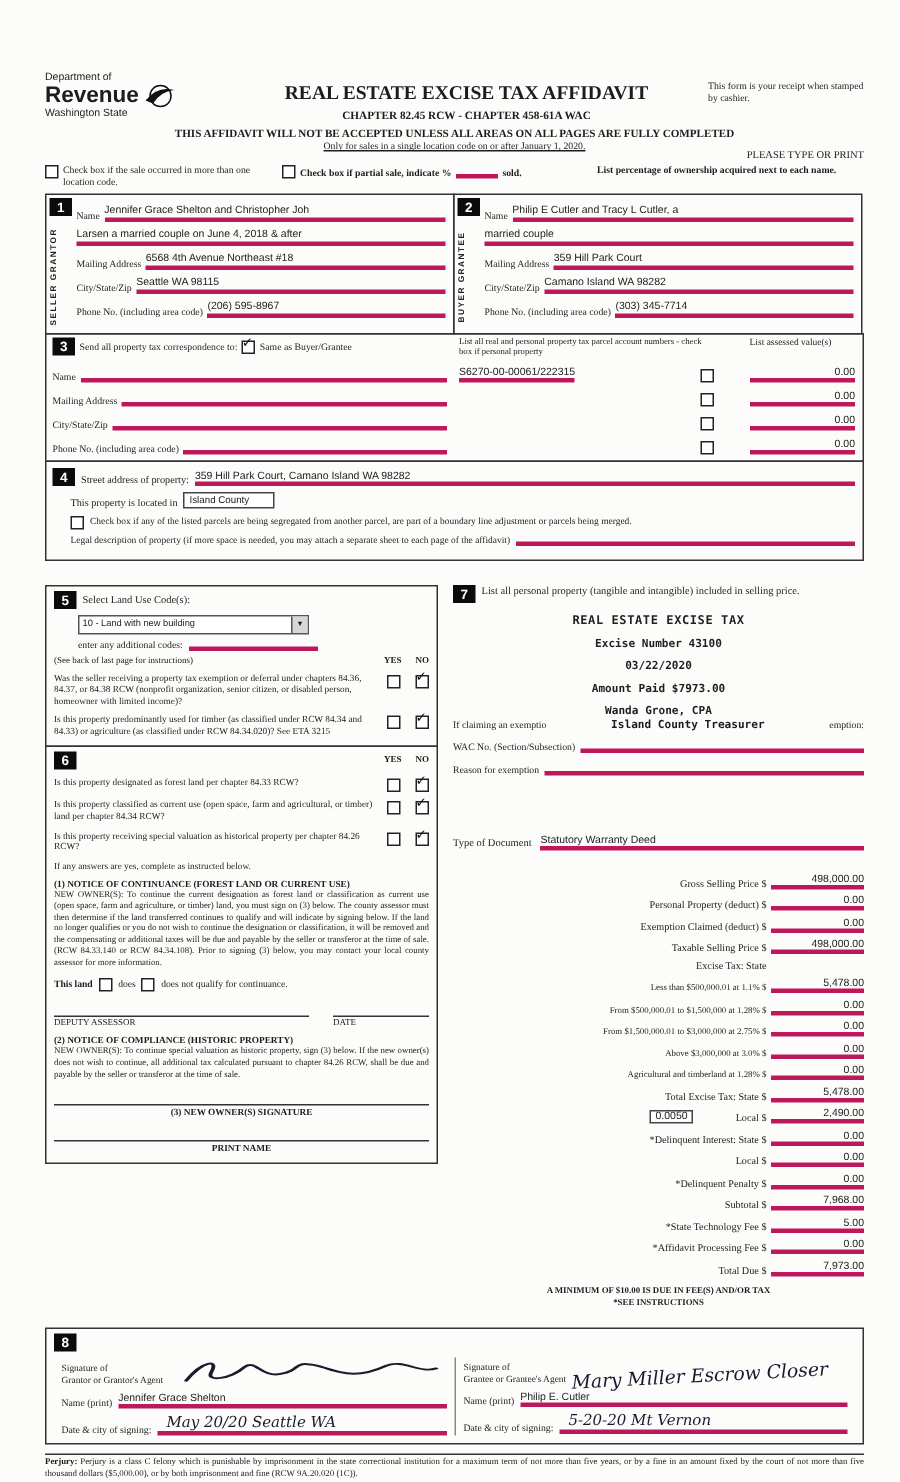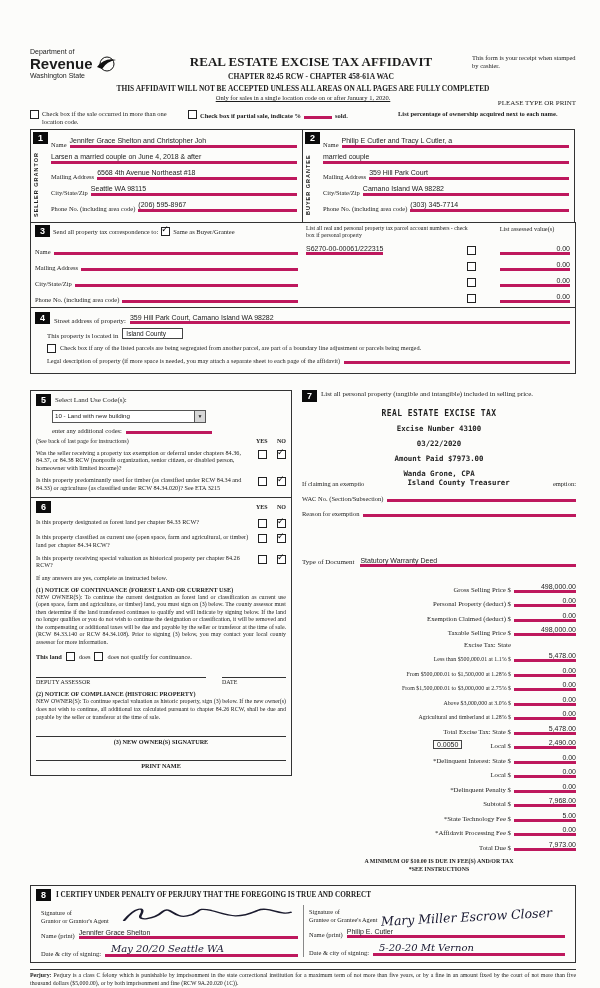--- a/index.html
+++ b/index.html
@@ -520,21 +520,20 @@
           <div>A MINIMUM OF $10.00 IS DUE IN FEE(S) AND/OR TAX</div>
           <div>*SEE INSTRUCTIONS</div>
         </div>
       </div>
     </div>
   </div>
 
   <div class="s8">
     <div class="s8hdr">
       <span class="badge">8</span>
-      <span class="b">I CERTIFY UNDER PENALTY OF PERJURY THAT THE FOREGOING IS TRUE AND CORRECT</span>
     </div>
     <div class="s8cols">
       <div class="s8col">
         <div class="sigarea">
           <span class="siglabel">Signature of
 Grantor or Grantor's Agent</span>
           <svg class="scribble" viewBox="0 0 100 22" preserveAspectRatio="none">
             <path d="M6 17 C12 2 18 1 15 11 C13 18 22 16 27 7 C31 1 33 15 40 12 C48 9 44 2 53 6 C61 10 66 17 78 6 C84 1 90 12 96 8" fill="none" stroke="#1b1b2e" stroke-width="1.4" stroke-linecap="round"></path>
           </svg>
         </div>

